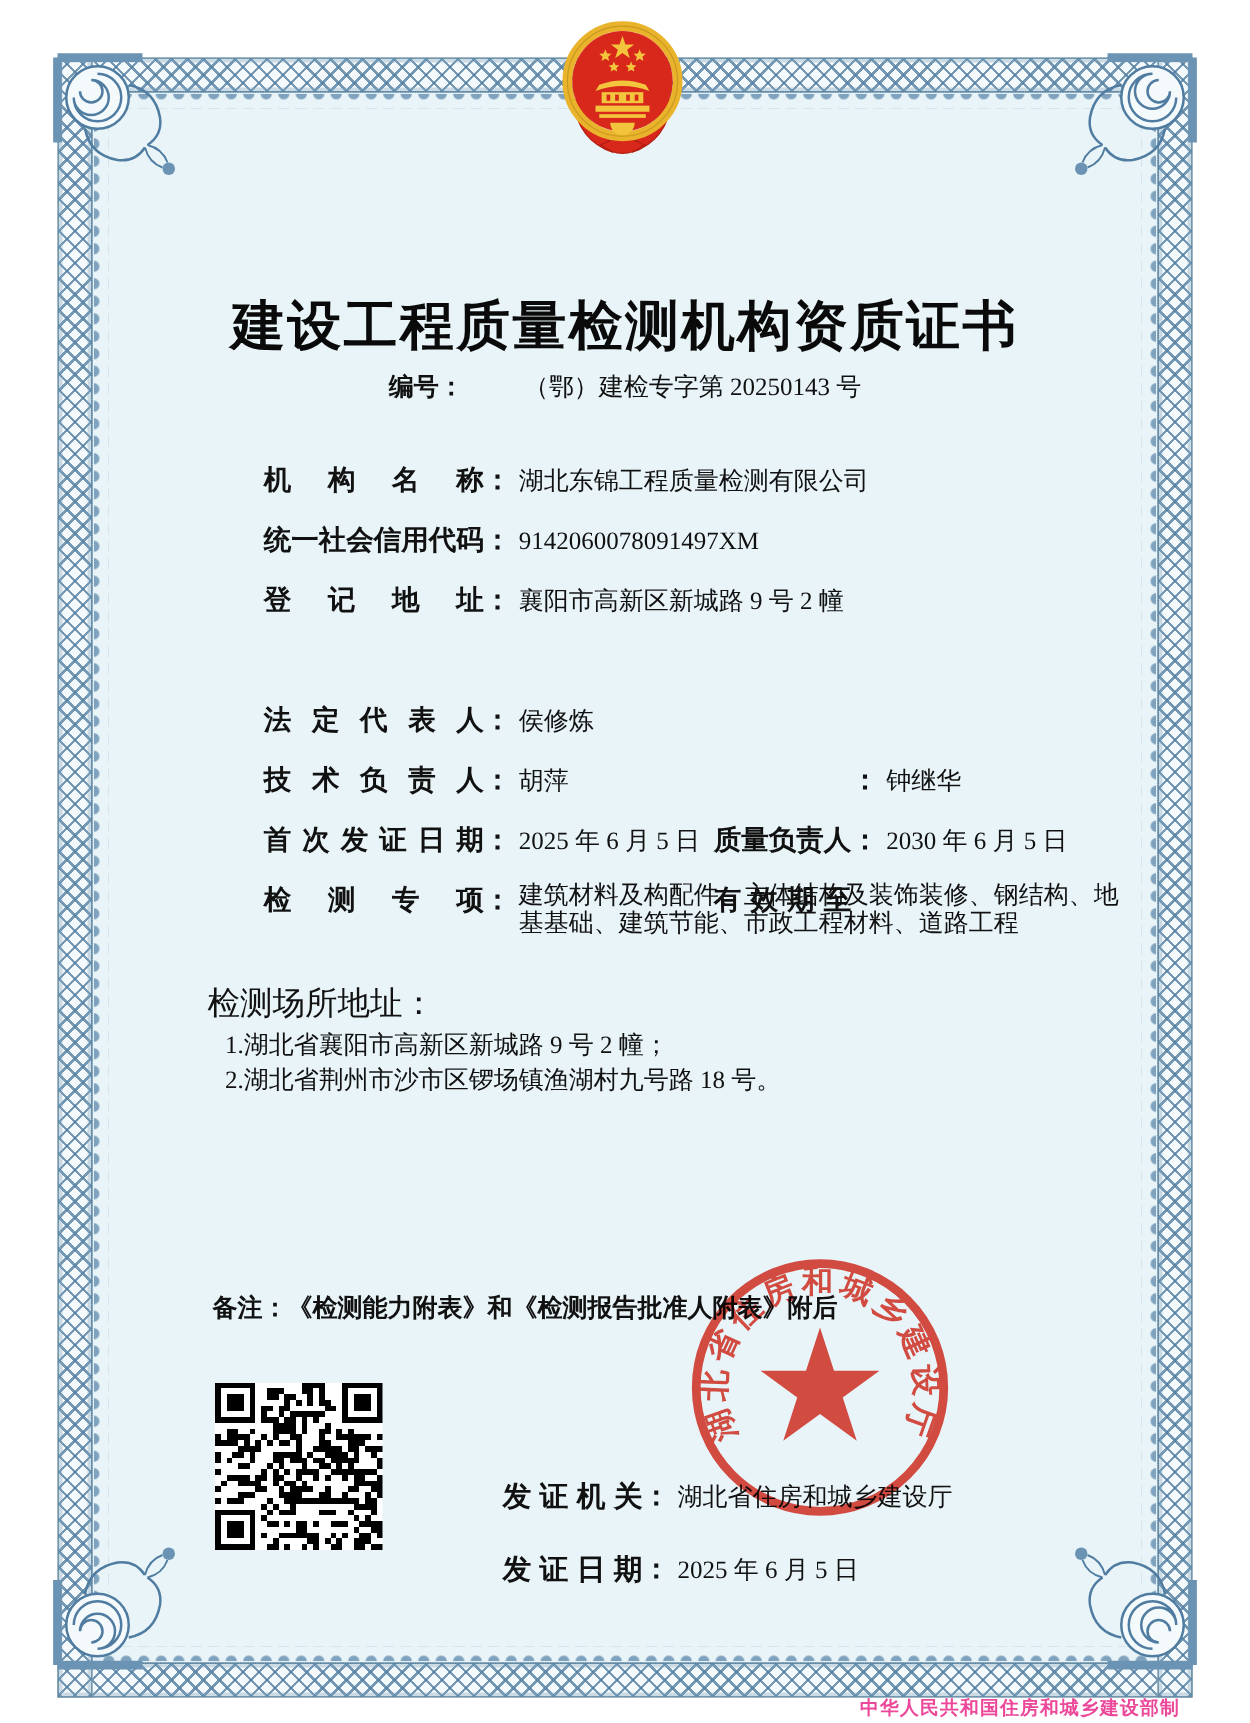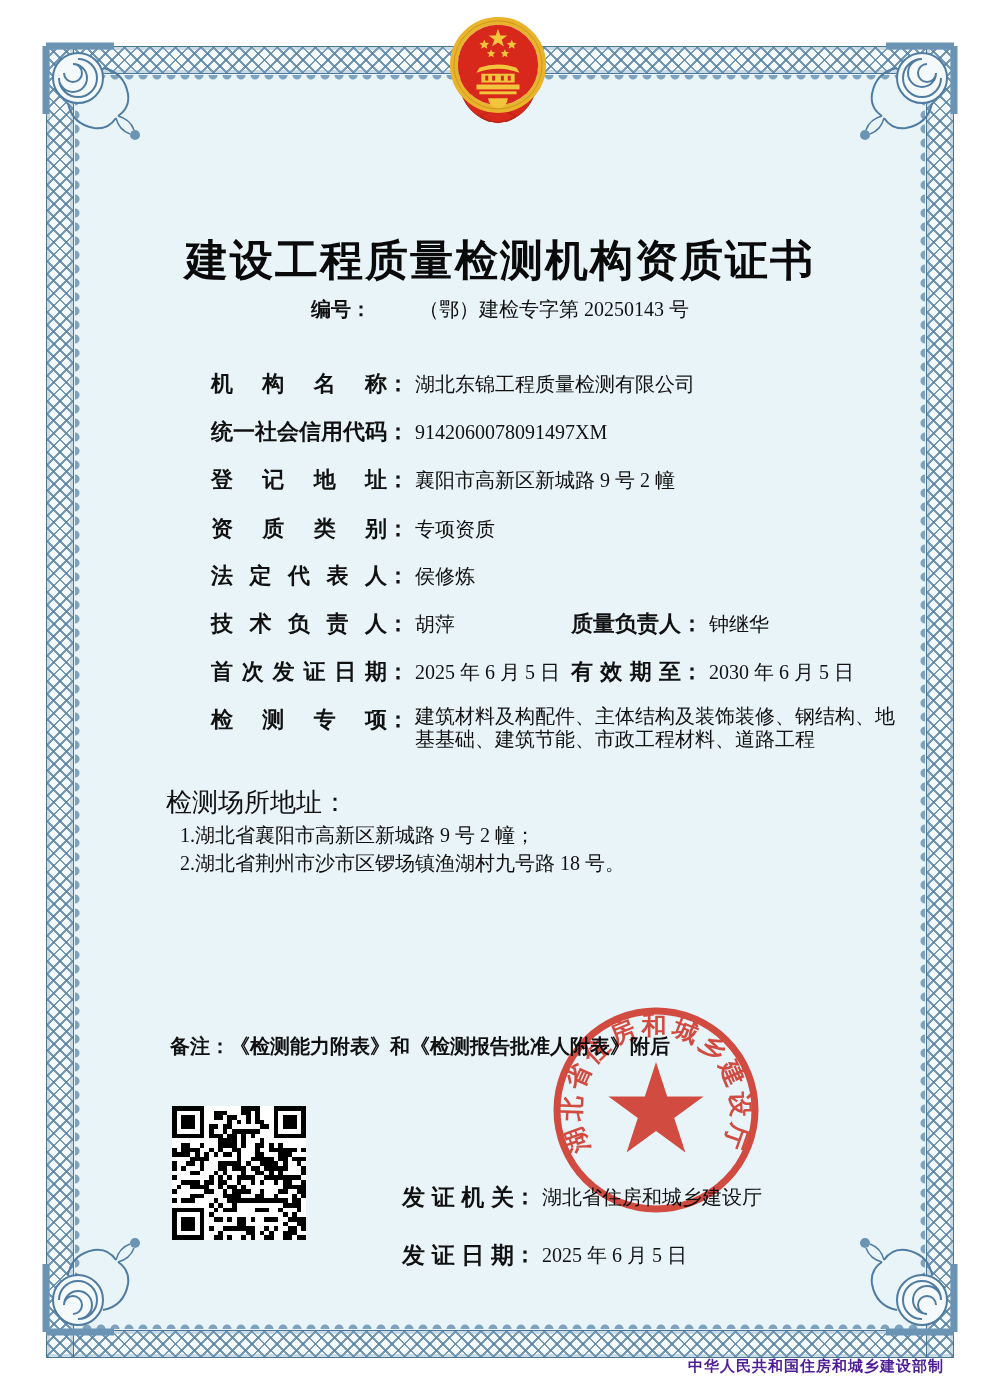--- a/index.html
+++ b/index.html
@@ -44,34 +44,34 @@
   .title{position:absolute;left:0;right:0;top:220px;text-align:center;
          font-size:43px;font-weight:700;letter-spacing:2px;color:#0a0a0a;margin-top:12px;}
   .number-line{position:absolute;left:0;right:0;top:296px;text-align:center;font-size:20px;}
   .number-line .lbl{font-weight:700;}
   .number-line .val{font-family:"Liberation Serif","DejaVu Serif",serif;margin-left:48px;}
 
   .row{position:absolute;left:170px;height:30px;white-space:nowrap;margin-left:41px;}
   .flabel{display:inline-block;width:176px;text-align:justify;text-align-last:justify;
           font-weight:700;font-size:22px;vertical-align:top;}
   .rlabel{display:inline-block;width:110px;text-align:justify;text-align-last:justify;
-          font-weight:700;font-size:22px;vertical-align:top;}
+          font-weight:700;font-size:22px;vertical-align:top;margin-top:48px;}
   .ilabel{display:inline-block;width:112px;text-align:justify;text-align-last:justify;
           font-weight:700;font-size:23px;vertical-align:top;}
   .fcolon{font-weight:700;font-size:22px;}
   .fvalue{font-family:"Liberation Serif","DejaVu Serif",serif;font-size:20px;padding-left:6px;}
   .row-right{position:absolute;left:571px;height:30px;white-space:nowrap;}
   .wrapvalue{display:inline-block;width:484px;white-space:normal;line-height:23px;vertical-align:top;}
   .sites-head{position:absolute;left:166px;top:785px;font-size:26px;font-weight:400;}
   .site-item{position:absolute;left:180px;font-family:"Liberation Serif","DejaVu Serif",serif;font-size:20px;}
   .remark{position:absolute;left:170px;top:1033px;font-size:20px;font-weight:700;white-space:nowrap;}
   .qr{position:absolute;left:172px;top:1106px;width:134px;height:134px;}
   .issue-row{position:absolute;left:402px;white-space:nowrap;margin-top:40px;}
   .stamp{position:absolute;left:550px;top:1004px;width:212px;height:212px;opacity:.9;mix-blend-mode:multiply;}
-  .footer{position:absolute;left:688px;top:1357px;font-size:15px;font-weight:700;color:#4c1d95;letter-spacing:1px;}
+  .footer{position:absolute;left:688px;top:1357px;font-size:15px;font-weight:700;color:#ec4899;letter-spacing:1px;}
 </style>
 </head>
 <body>
 
 <div class="page">
 
   <div class="cert-bg"></div>
   <div class="band band-top"></div>
   <div class="band band-bottom"></div>
   <div class="band band-left"></div>
@@ -157,23 +157,20 @@
   </div>
 
   <div class="row" style="top:369px">
     <span class="flabel">机构名称</span><span class="fcolon">：</span><span class="fvalue">湖北东锦工程质量检测有限公司</span>
   </div>
   <div class="row" style="top:417px">
     <span class="flabel">统一社会信用代码</span><span class="fcolon">：</span><span class="fvalue">9142060078091497XM</span>
   </div>
   <div class="row" style="top:465px">
     <span class="flabel">登记地址</span><span class="fcolon">：</span><span class="fvalue">襄阳市高新区新城路 9 号 2 幢</span>
-  </div>
-  <div class="row" style="top:514px">
-    <span class="flabel">资质类别</span><span class="fcolon">：</span><span class="fvalue">专项资质</span>
   </div>
   <div class="row" style="top:561px">
     <span class="flabel">法定代表人</span><span class="fcolon">：</span><span class="fvalue">侯修炼</span>
   </div>
   <div class="row" style="top:609px">
     <span class="flabel">技术负责人</span><span class="fcolon">：</span><span class="fvalue">胡萍</span>
   </div>
   <div class="row-right" style="top:609px">
     <span class="rlabel">质量负责人</span><span class="fcolon">：</span><span class="fvalue">钟继华</span>
   </div>

